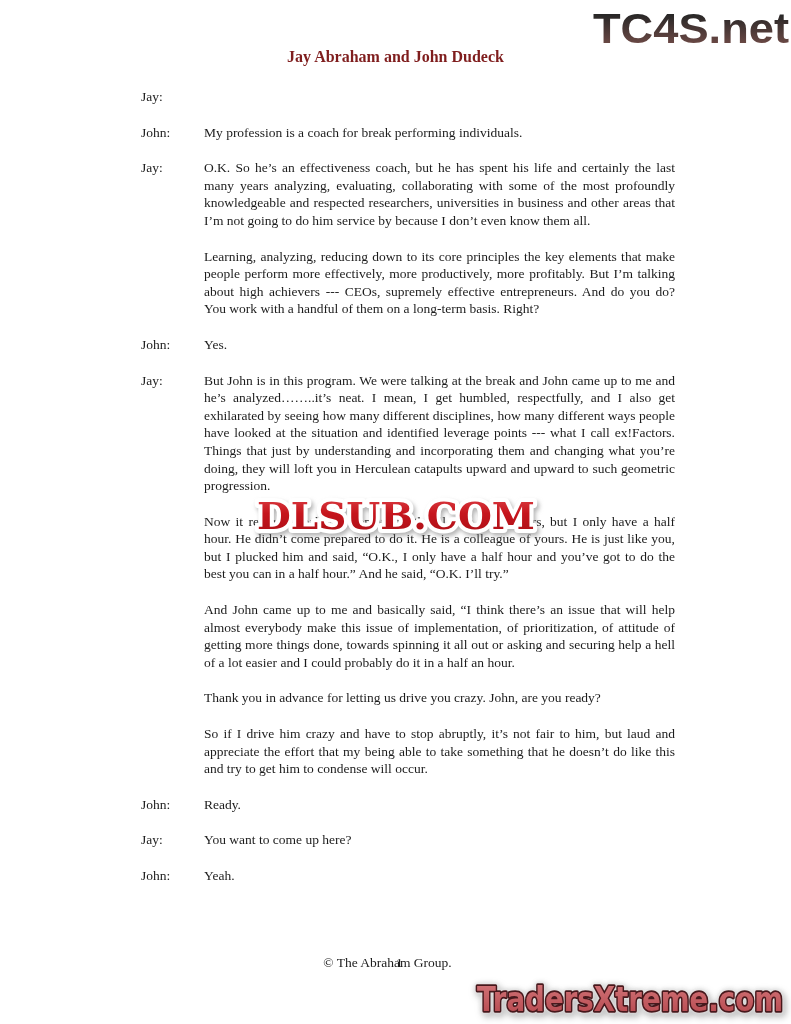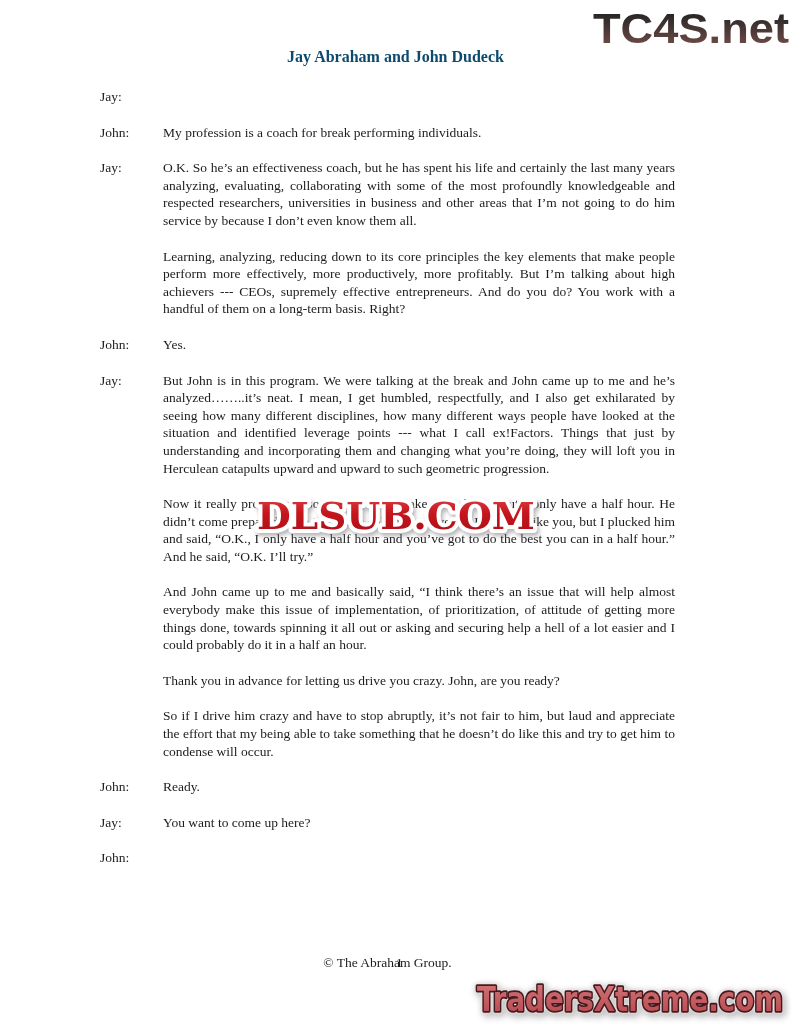--- a/index.html
+++ b/index.html
@@ -11,30 +11,30 @@
     font-family:"Liberation Serif", serif;
     color:#1c1c1c;
   }
   
   .doc-title{
     padding-top:46px;
     text-align:center;
     font-weight:bold;
     font-size:16px;
     line-height:22px;
-    color:#0c4a6e;
+    color:#7f1d1d;
   }
   
   .transcript{
     margin:20px 116px 0 100px; 
     font-size:13.5px;
     line-height:17.6px;
   }
   .row{display:flex;align-items:flex-start;margin-bottom:18px;}
-  .speaker{width:63px;flex:none;}
+  .speaker{width:63px;flex:none;margin-left:41px;}
   .speech{width:512px;text-align:justify;}
   
   .footer{position:absolute;top:955px;left:100px;width:575px;font-size:13.5px;text-align:center;}
   .pagenum{position:absolute;left:296px;top:0;}
   
   .wm{position:absolute;pointer-events:none;}
   .wm-tc4s{left:590px;top:2px;}
   .wm-dlsub{
     left:248px;top:488px;
     filter:drop-shadow(2px 3px 2px rgba(120,120,120,0.55));
@@ -108,20 +108,21 @@
       <div class="speech">Ready.</div>
     </div>
 
     <div class="row">
       <div class="speaker">Jay:</div>
       <div class="speech">You want to come up here?</div>
     </div>
 
     <div class="row">
       <div class="speaker">John:</div>
+      <div class="speech">Yeah.</div>
     </div>
   </div>
 
   <div class="footer">
     <span>© The Abraham Group.</span>
     <span class="pagenum">1</span>
   </div>
 
   <svg class="wm wm-tc4s" width="202" height="52" viewBox="0 0 202 52">
     <defs>

